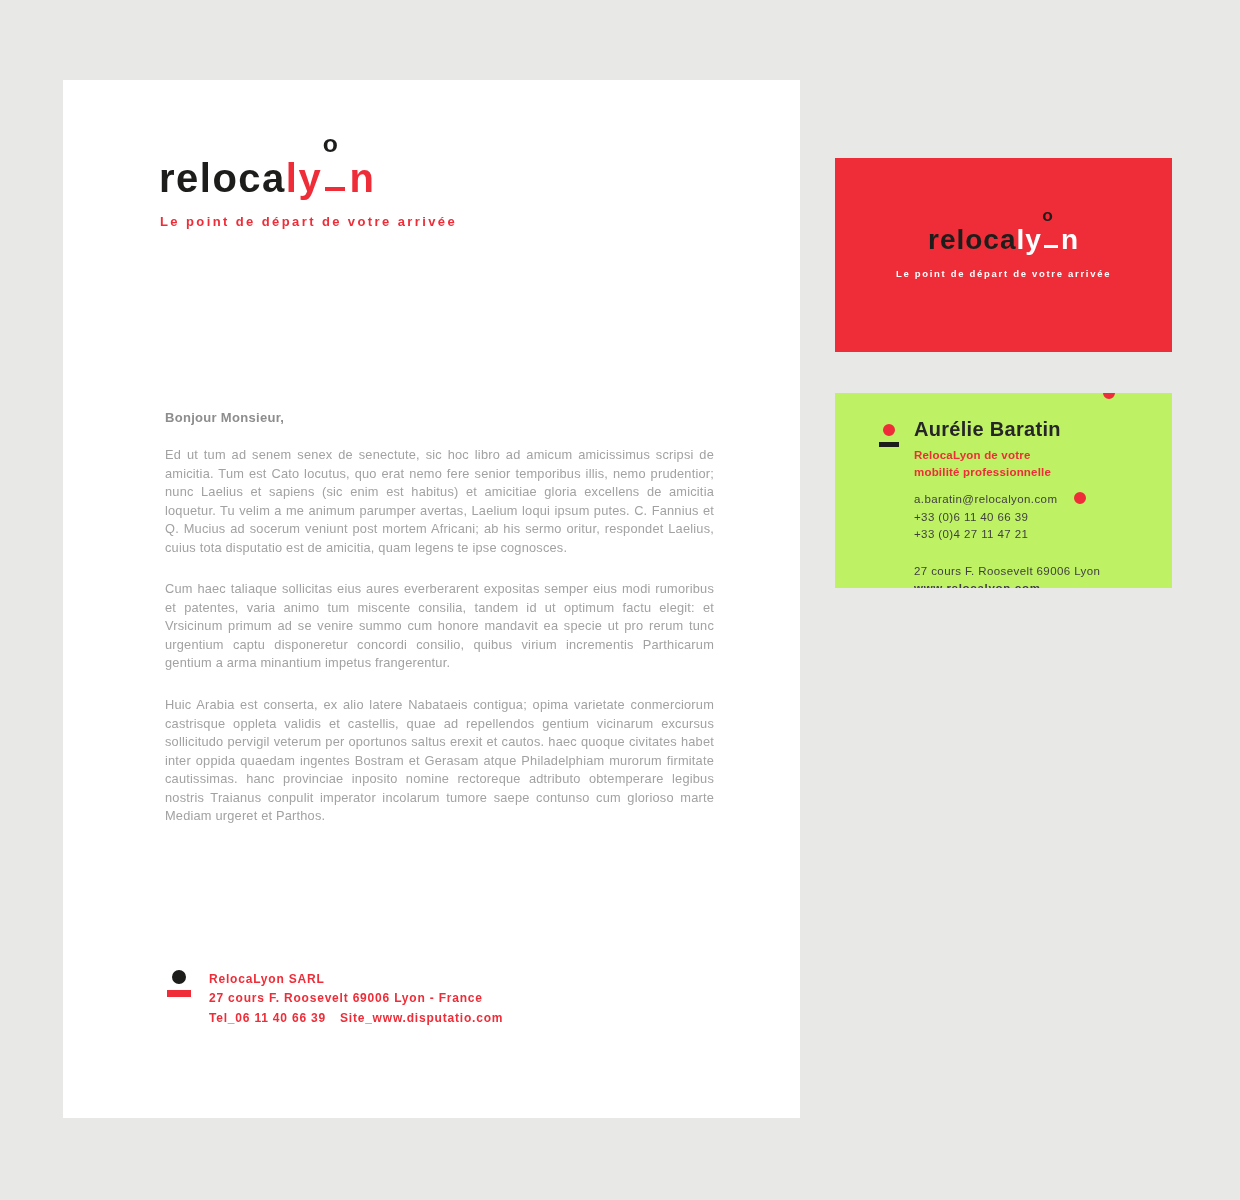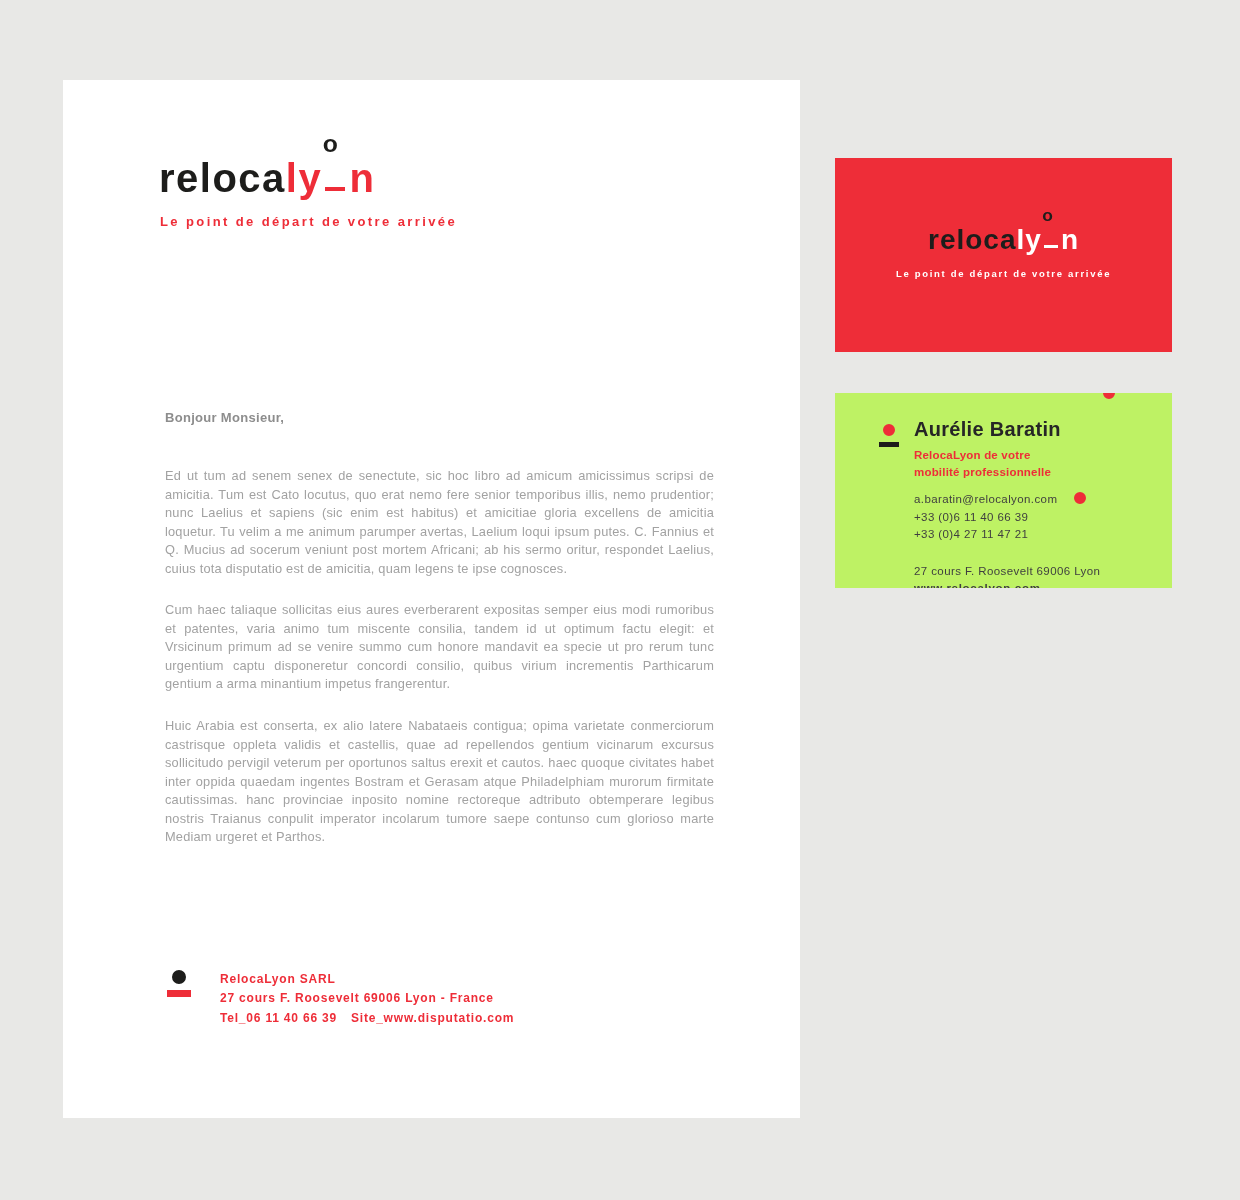--- a/index.html
+++ b/index.html
@@ -41,33 +41,33 @@
   .page-logo{position:absolute;left:96px;top:72px;font-size:40px;letter-spacing:1.5px;}
   .page-tagline{
     position:absolute;left:97px;top:134px;
     color:var(--brand-red);font-size:13px;font-weight:700;letter-spacing:2.4px;white-space:nowrap;
   }
 
   
   .letter-body{position:absolute;left:102px;right:86px;top:330px;}
   .greeting{
     color:var(--mid-gray);font-size:13px;font-weight:700;letter-spacing:.3px;
-    margin-bottom:42px;
+    margin-bottom:21px;
   }
   .para{
     color:var(--body-gray);font-size:12.8px;line-height:1.45;letter-spacing:.2px;
     text-align:justify;margin-bottom:23px;
   }
   .signoff{
     color:var(--mid-gray);font-size:13px;font-weight:700;letter-spacing:.3px;
     margin-top:36px;
   }
 
   
-  .page-footer{position:absolute;left:104px;bottom:90px;display:flex;align-items:flex-start;gap:29px;}
+  .page-footer{position:absolute;left:104px;bottom:90px;display:flex;align-items:flex-start;gap:18px;}
   .o-mark{display:flex;flex-direction:column;align-items:center;}
   .ring{border-radius:50%;display:block;}
   .ring-black-lg{width:9px;height:12px;border:7px solid var(--brand-black);}
   .footer-bar{width:24px;height:7px;margin-top:6px;}
   .footer-text{
     color:var(--brand-red);font-size:12px;font-weight:700;letter-spacing:.8px;line-height:1.62;
     white-space:nowrap;
   }
   .footer-text .gap{display:inline-block;width:14px;}
 

